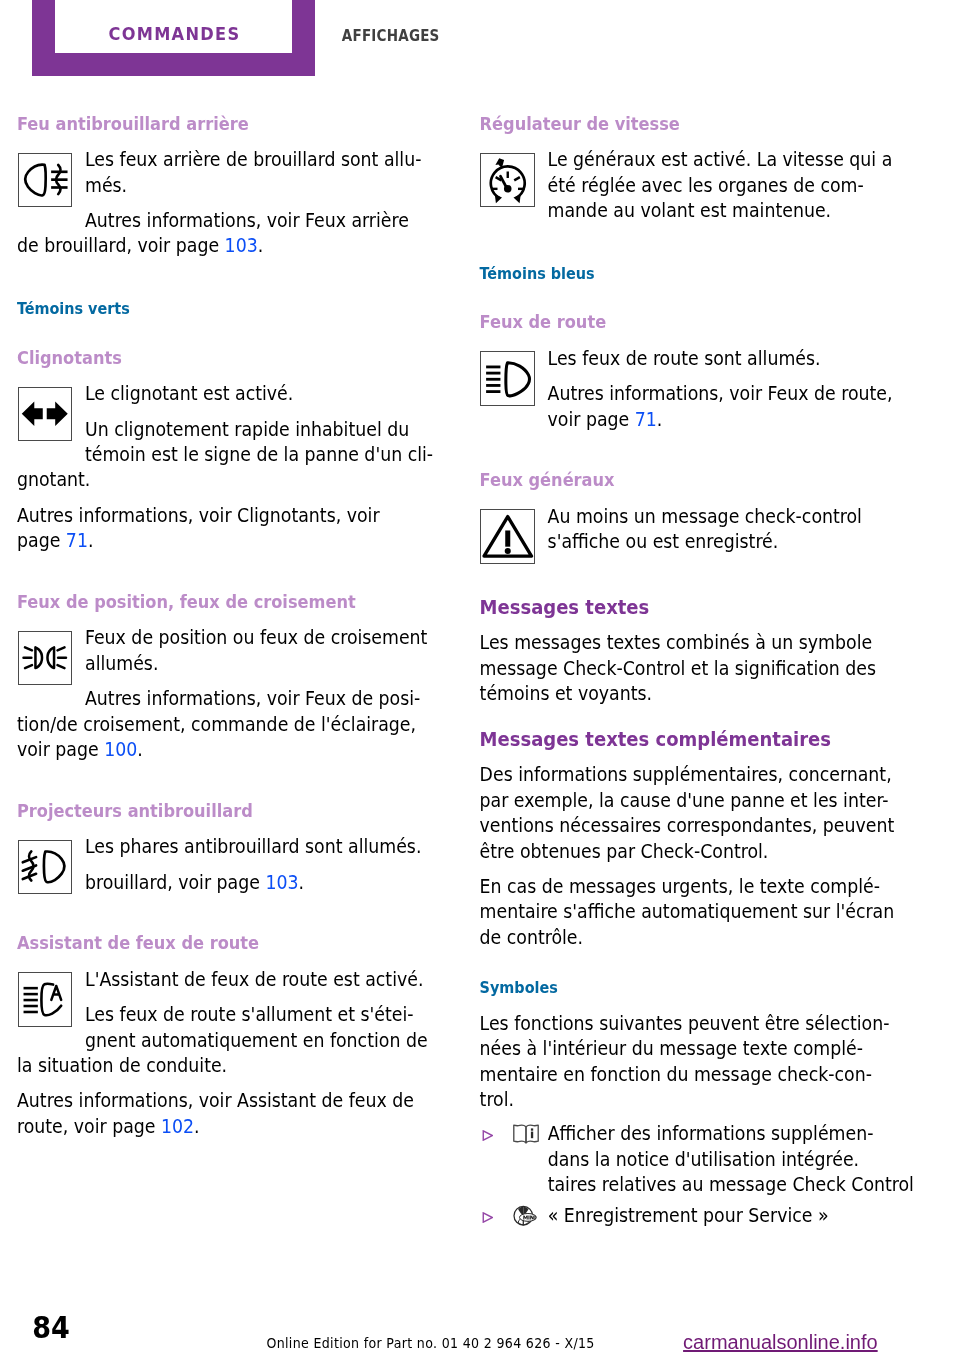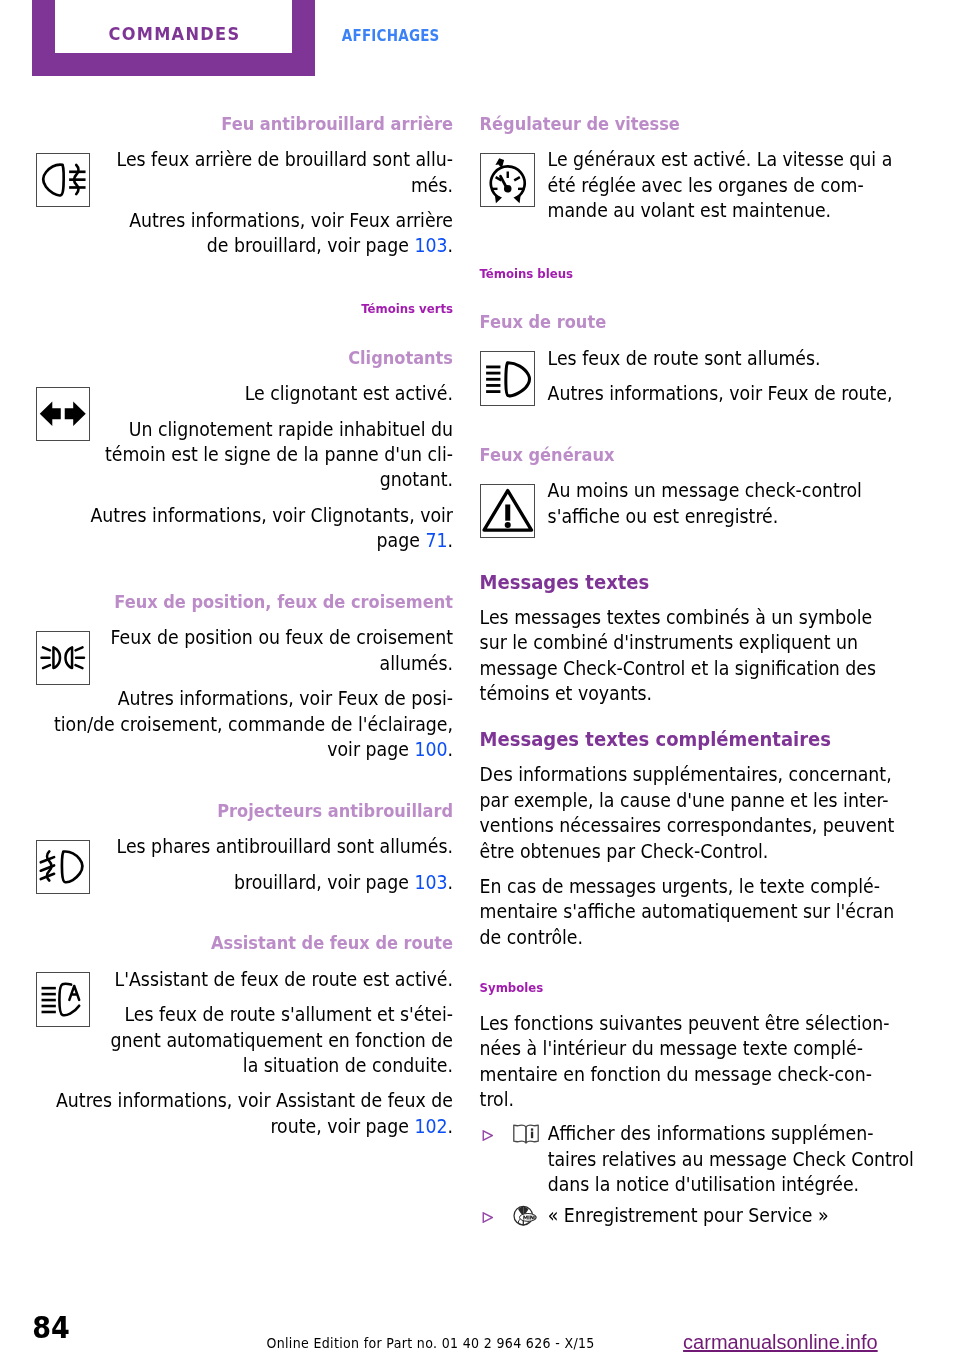--- a/index.html
+++ b/index.html
@@ -7,31 +7,31 @@
 body{width:960px;height:1362px;
   font-family:"DejaVu Sans Condensed","DejaVu Sans",sans-serif;color:#000;
   -webkit-font-smoothing:antialiased;}
 .page{position:relative;width:960px;height:1362px;overflow:hidden;background:#fff;}
 
 
 .tab-active-box{position:absolute;left:32px;top:-10px;width:282.6px;height:85.5px;box-sizing:border-box;
   border-left:23.3px solid #7e3595;border-right:23.3px solid #7e3595;border-bottom:23px solid #7e3595;}
 .tab-active-label{position:absolute;left:32px;top:25.2px;width:283.6px;text-align:center;
   color:#7e3595;font-weight:bold;font-size:18px;line-height:18px;letter-spacing:1.3px;text-indent:1.3px;}
-.tab-inactive{position:absolute;left:341.8px;top:29.4px;color:#3b82f6;font-weight:bold;
+.tab-inactive{position:absolute;left:341.8px;top:29.4px;color:#404040;font-weight:bold;
   font-size:15px;line-height:15px;letter-spacing:.22px;}
 
 
 .col{position:absolute;width:418px;top:110.6px;}
-.colL{left:35px;text-align:right;}
+.colL{left:17px;}
 .colR{left:479.6px;}
 
 .h-major{color:#7e3595;font-size:20px;font-weight:bold;line-height:25.4px;margin:20.39px 0 0;}
 .sym + .h-major{margin-top:28.20px;}
-.h-sect{color:#a21caf;font-size:13px;font-weight:bold;line-height:25.4px;margin:25.12px 0 0;}
+.h-sect{color:#0369a1;font-size:16px;font-weight:bold;line-height:25.4px;margin:25.12px 0 0;}
 .h-sub{color:#bc8cc8;font-size:18px;font-weight:bold;line-height:25.4px;margin:22.90px 0 0;}
 .col > :first-child{margin-top:0;}
 
 .ln{font-size:19.3px;line-height:25.4px;white-space:nowrap;}
 .ln.ti{padding-left:68px;}
 .par{margin-top:10px;}
 .par:first-child{margin-top:0;}
 .sym{position:relative;margin-top:11.20px;padding-bottom:12.30px;}
 .sym .icobox{position:absolute;left:0.6px;top:5.4px;width:54.5px;height:54.5px;
   border:1px solid #4a4a4a;box-sizing:border-box;}
@@ -232,40 +232,40 @@
 <line x1="6.8" y1="33.9" x2="20.5" y2="33.9"></line>
 <line x1="6.8" y1="39.8" x2="20.5" y2="39.8"></line>
 </g>
           </svg>
         </div>
         <div class="par">
           <div class="ln ti">Les feux de route sont allumés.</div>
         </div>
         <div class="par">
           <div class="ln ti">Autres informations, voir Feux de route,</div>
+          <div class="ln ti">voir page <span class="pg">71</span>.</div>
         </div>
       </div>
       <div class="h-sub">Feux généraux</div>
       <div class="sym">
         <div class="icobox">
           <svg viewBox="0 0 55 55">
 <path d="M27.5 8.2 L50.2 46 L4.8 46 Z" fill="none" stroke="#000" stroke-width="3.2" stroke-linejoin="round"></path>
 <rect x="25.1" y="21.5" width="4.8" height="15.5" fill="#000"></rect>
 <circle cx="27.5" cy="41.2" r="2.9" fill="#000"></circle>
 </svg>
         </div>
         <div class="par">
           <div class="ln ti">Au moins un message check-control</div>
           <div class="ln ti">s'affiche ou est enregistré.</div>
         </div>
       </div>
       <div class="h-major">Messages textes</div>
       <div class="par">
         <div class="ln">Les messages textes combinés à un symbole</div>
-        <div class="ln">sur le combiné d'instruments expliquent un</div>
         <div class="ln">message Check-Control et la signification des</div>
         <div class="ln">témoins et voyants.</div>
       </div>
       <div class="h-major">Messages textes complémentaires</div>
       <div class="par">
         <div class="ln">Des informations supplémentaires, concernant,</div>
         <div class="ln">par exemple, la cause d'une panne et les inter-</div>
         <div class="ln">ventions nécessaires correspondantes, peuvent</div>
         <div class="ln">être obtenues par Check-Control.</div>
       </div>
@@ -291,22 +291,22 @@
           <svg viewBox="0 0 26 20">
 <g fill="none" stroke="#4a4a4a" stroke-width="1.35" stroke-linejoin="round" stroke-linecap="round">
 <path d="M13 2.7 C11.2 1.2 9.0 0.8 6.8 1.4 C5.0 1.9 3.0 1.8 0.8 1.2 L0.8 17.2 C3.0 17.8 5.0 17.9 6.8 17.4 C9.0 16.8 11.2 17.2 13 18.7 Z"></path>
 <path d="M13 2.7 C14.8 1.2 17.0 0.8 19.2 1.4 C21.0 1.9 23.0 1.8 25.2 1.2 L25.2 17.2 C23.0 17.8 21.0 17.9 19.2 17.4 C17.0 16.8 14.8 17.2 13 18.7 Z"></path>
 </g>
 <rect x="17.9" y="7.6" width="2.3" height="6.6" fill="#2a2a2a"></rect>
 <rect x="17.9" y="4.4" width="2.3" height="2.3" fill="#2a2a2a"></rect>
 </svg>
         </span>
         <div class="ln">Afficher des informations supplémen-</div>
+        <div class="ln">dans la notice d'utilisation intégrée.</div>
         <div class="ln">taires relatives au message Check Control</div>
-        <div class="ln">dans la notice d'utilisation intégrée.</div>
       </div>
       <div class="bl bl-mini">
         <span class="tri">
           <svg viewBox="0 0 12 12">
             <path d="M1.2 1 L11 6 L1.2 11 Z" fill="none" stroke="#9446a6" stroke-width="1.5" stroke-linejoin="miter"></path>
           </svg>
         </span>
         <span class="bico">
           <svg viewBox="0 0 26 21" shape-rendering="geometricPrecision">
 <g>

